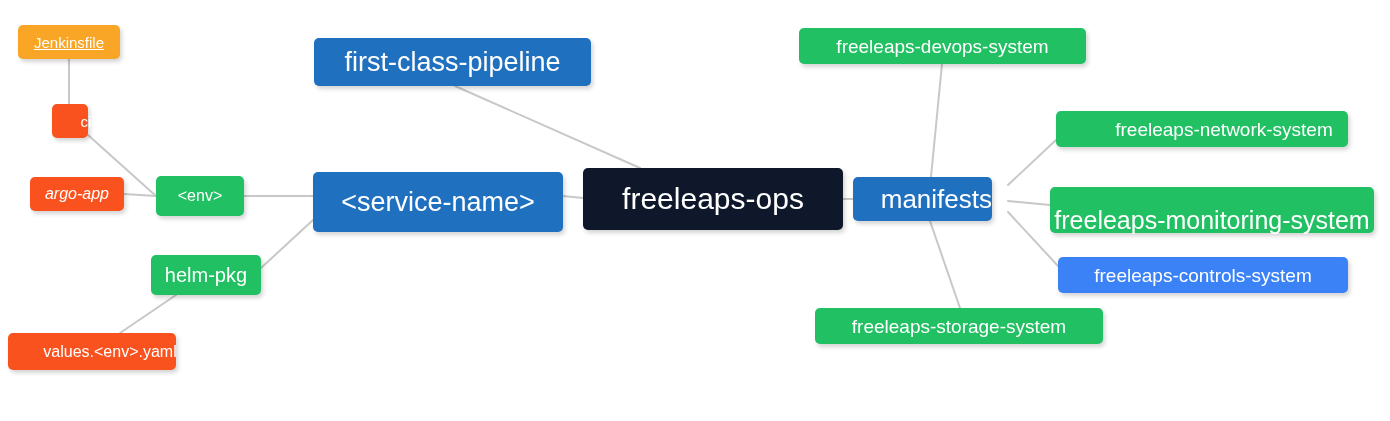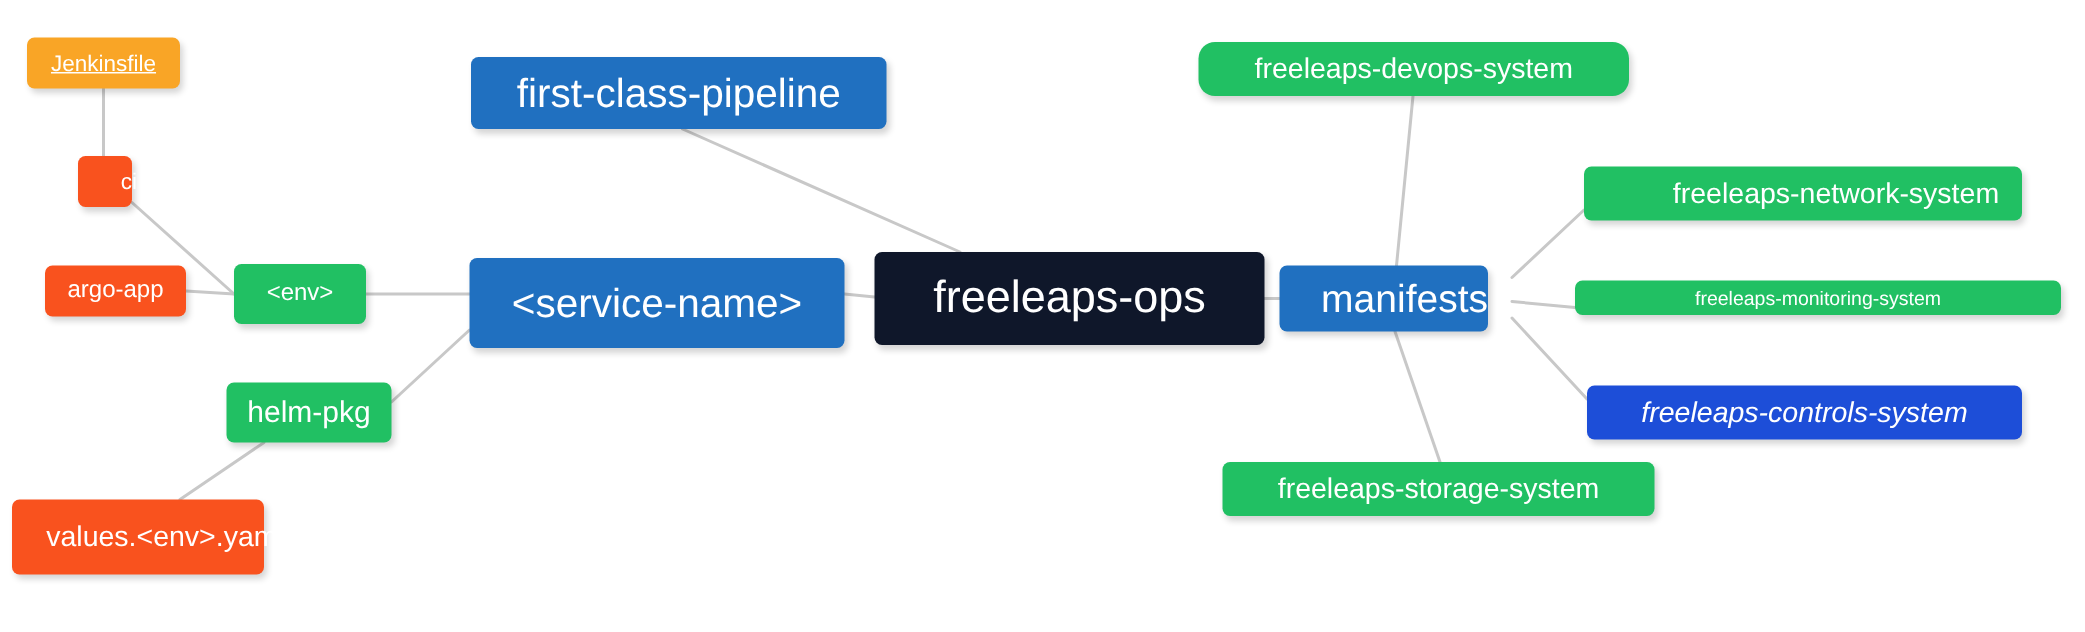--- a/index.html
+++ b/index.html
@@ -65,53 +65,53 @@
       <line x1="1008" y1="212" x2="1058" y2="266" stroke="#c8c8c8" stroke-width="2" stroke-linecap="round"></line>
       <line x1="930" y1="221" x2="960" y2="308" stroke="#c8c8c8" stroke-width="2" stroke-linecap="round"></line>
     </svg>
   <div id="nodes-layer">
       <div class="node" style="left: 18px; top: 25px; width: 102px; height: 34px; background: rgb(249, 165, 38); font-size: 15px; text-decoration: underline;">
         <span class="node-label">Jenkinsfile</span>
       </div>
       <div class="node" style="left: 52px; top: 104px; width: 36px; height: 34px; background: rgb(249, 82, 30); font-size: 15px; padding-left: 32px;">
         <span class="node-label">ci</span>
       </div>
-      <div class="node" style="left: 30px; top: 177px; width: 94px; height: 34px; background: rgb(249, 82, 30); font-size: 16px;">
+      <div class="node" style="left: 30px; top: 177px; width: 94px; height: 34px; background: rgb(249, 82, 30); font-size: 16px; font-style: italic;">
         <span class="node-label">argo-app</span>
       </div>
       <div class="node" style="left: 156px; top: 176px; width: 88px; height: 40px; background: rgb(33, 192, 99); font-size: 16px;">
         <span class="node-label">&lt;env&gt;</span>
       </div>
       <div class="node" style="left: 151px; top: 255px; width: 110px; height: 40px; background: rgb(33, 192, 99); font-size: 20px; text-align: right;">
         <span class="node-label">helm-pkg</span>
       </div>
-      <div class="node" style="left: 8px; top: 333px; width: 168px; height: 50px; background: rgb(249, 82, 30); font-size: 19px; padding-left: 36px;">
+      <div class="node" style="left: 8px; top: 333px; width: 168px; height: 37px; background: rgb(249, 82, 30); font-size: 16px; padding-left: 36px;">
         <span class="node-label">values.&lt;env&gt;.yaml</span>
       </div>
       <div class="node" style="left: 314px; top: 38px; width: 277px; height: 48px; background: rgb(32, 112, 192); font-size: 27px;">
         <span class="node-label">first-class-pipeline</span>
       </div>
       <div class="node" style="left: 313px; top: 172px; width: 250px; height: 60px; background: rgb(32, 112, 192); font-size: 27px;">
         <span class="node-label">&lt;service-name&gt;</span>
       </div>
       <div class="node" style="left: 583px; top: 168px; width: 260px; height: 62px; background: #0f172a; font-size: 30px;">
         <span class="node-label">freeleaps-ops</span>
       </div>
       <div class="node" style="left: 853px; top: 177px; width: 139px; height: 44px; background: rgb(32, 112, 192); font-size: 26px; justify-content: flex-end;">
         <span class="node-label">manifests</span>
       </div>
-      <div class="node" style="left: 799px; top: 28px; width: 287px; height: 36px; background: rgb(33, 192, 99); font-size: 19px; border-radius: 11px;">
+      <div class="node" style="left: 799px; top: 28px; width: 287px; height: 36px; background: rgb(33, 192, 99); font-size: 19px;">
         <span class="node-label">freeleaps-devops-system</span>
       </div>
       <div class="node" style="left: 1056px; top: 111px; width: 292px; height: 36px; background: rgb(33, 192, 99); font-size: 19px; padding-left: 44px;">
         <span class="node-label">freeleaps-network-system</span>
       </div>
-      <div class="node" style="left: 1050px; top: 187px; width: 324px; height: 23px; background: rgb(33, 192, 99); font-size: 13px;">
+      <div class="node" style="left: 1050px; top: 187px; width: 324px; height: 46px; background: rgb(33, 192, 99); font-size: 25px; align-items: flex-end;">
         <span class="node-label">freeleaps-monitoring-system</span>
       </div>
-      <div class="node" style="left: 1058px; top: 257px; width: 290px; height: 36px; background: #1d4ed8; font-size: 19px; font-style: italic;">
+      <div class="node" style="left: 1058px; top: 257px; width: 290px; height: 36px; background: #3b82f6; font-size: 19px;">
         <span class="node-label">freeleaps-controls-system</span>
       </div>
       <div class="node" style="left: 815px; top: 308px; width: 288px; height: 36px; background: rgb(33, 192, 99); font-size: 19px;">
         <span class="node-label">freeleaps-storage-system</span>
       </div>
     </div>
 </div>
 
 </body></html>

